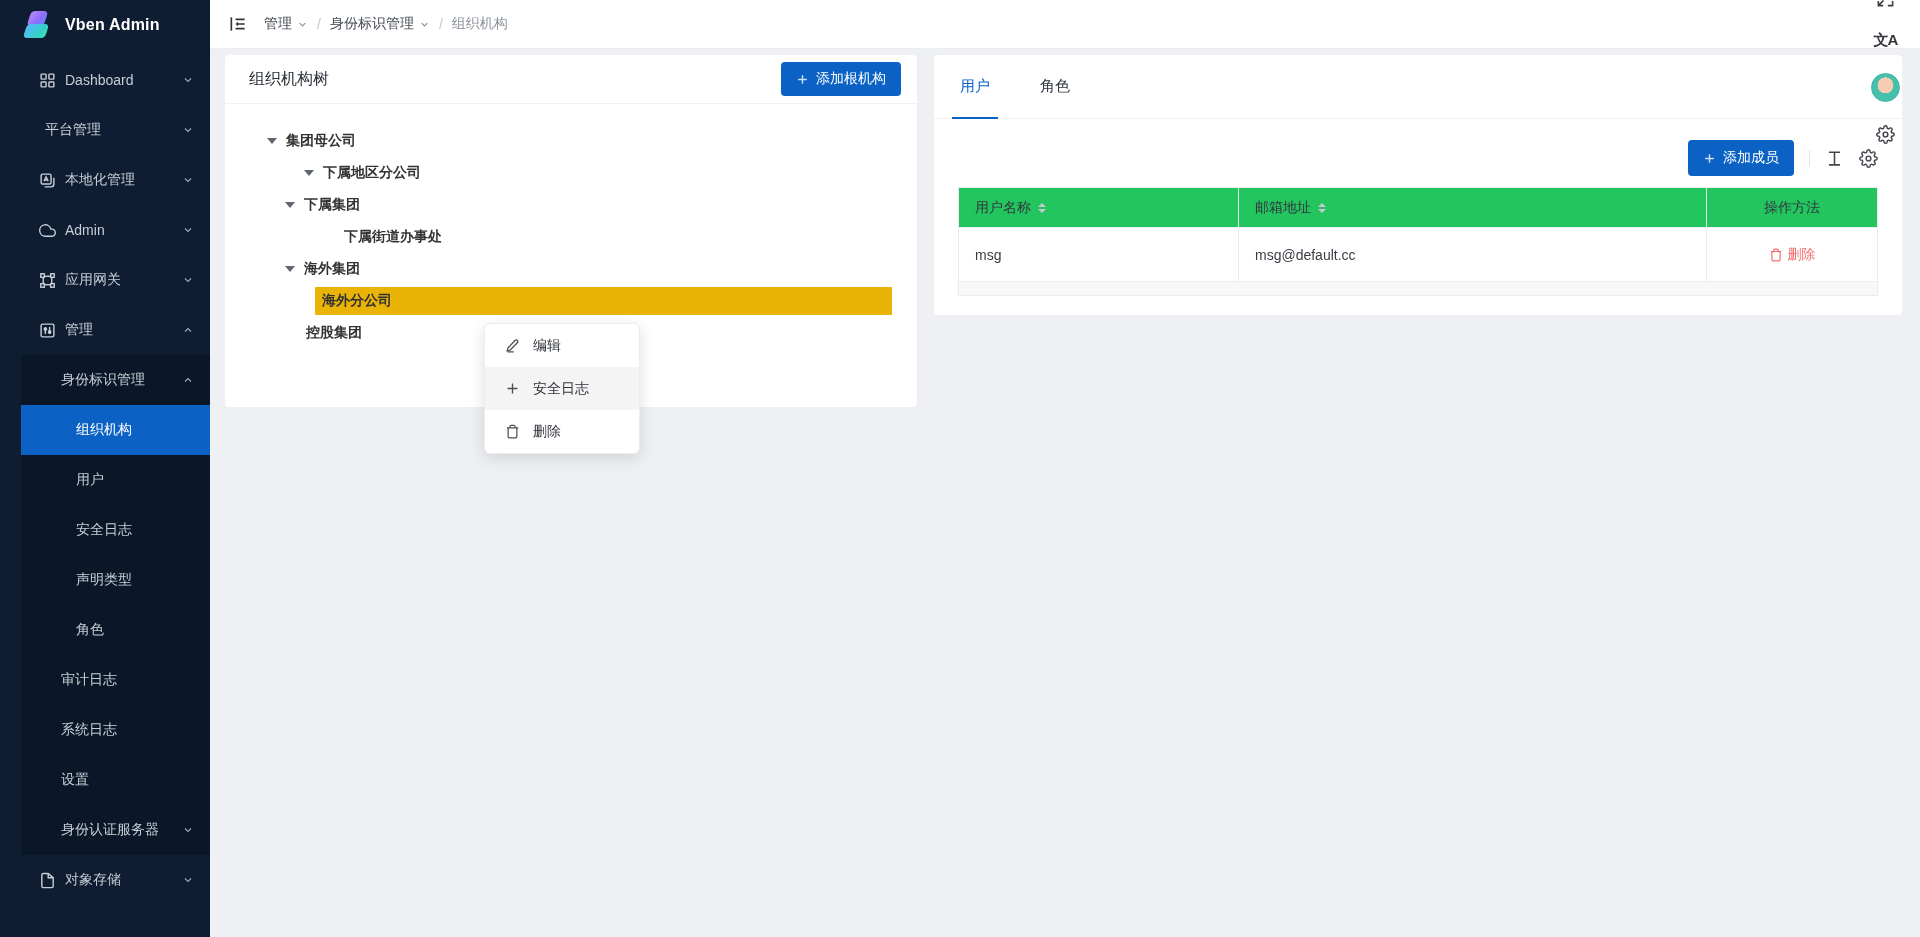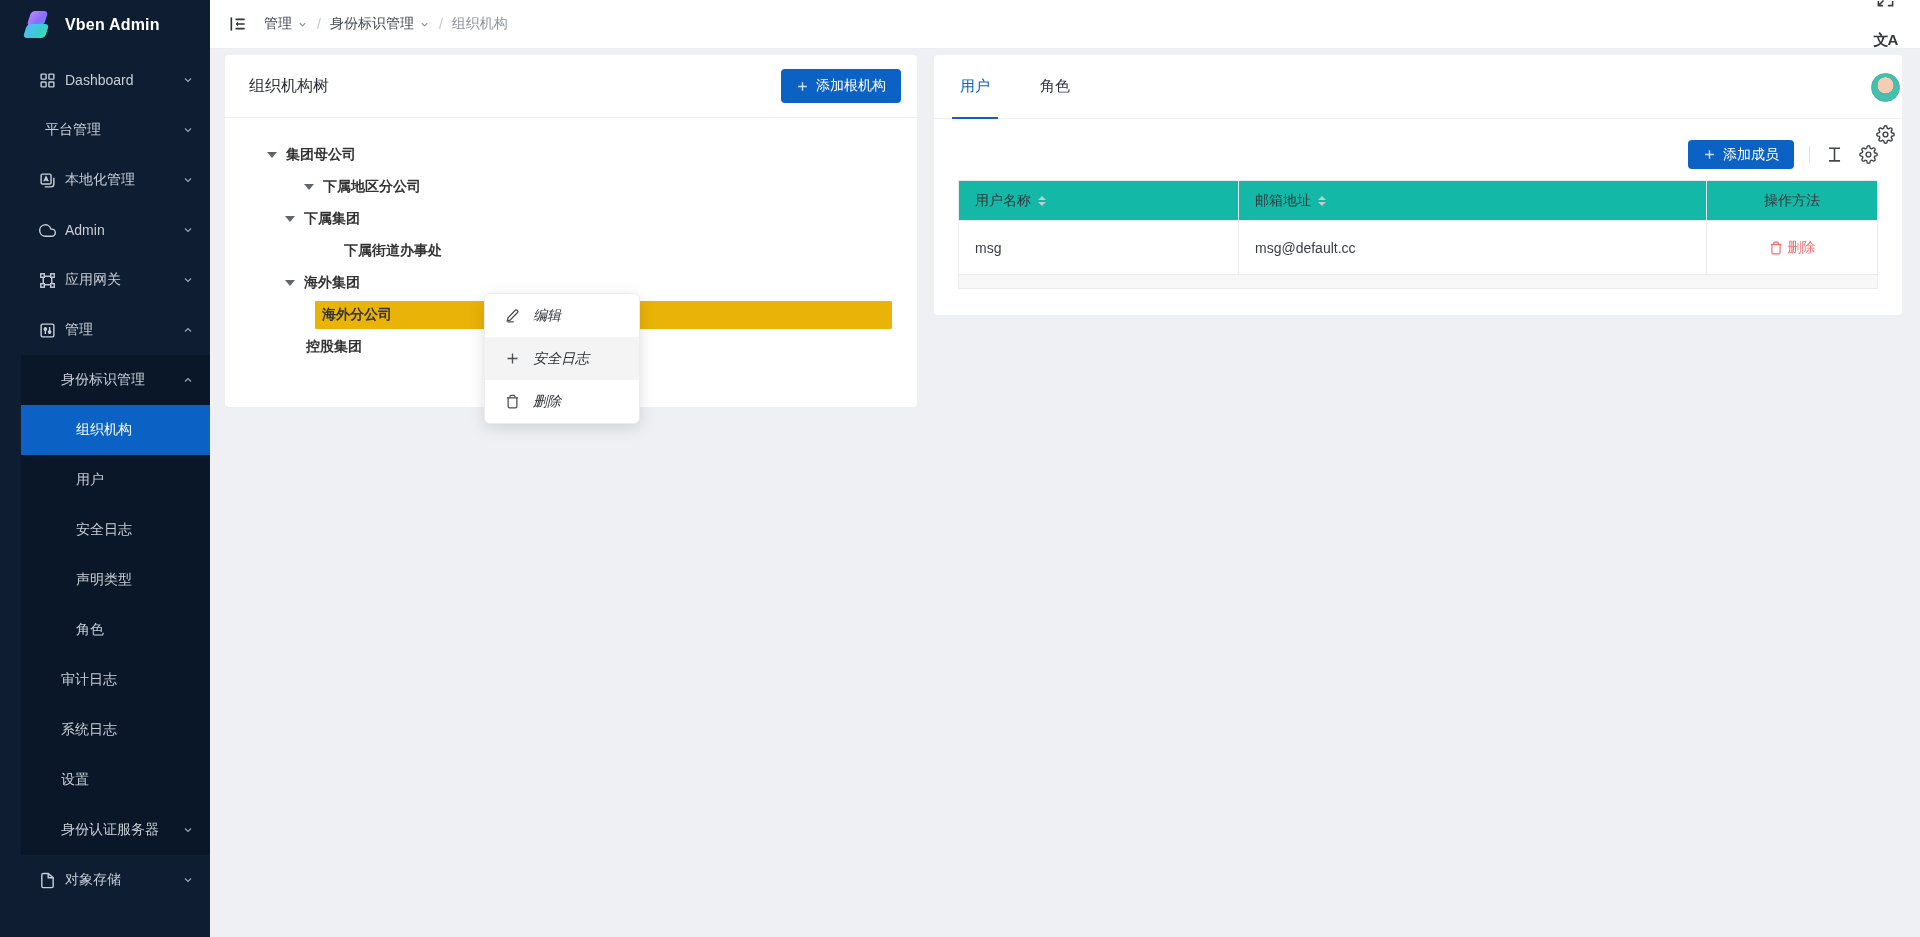--- a/index.html
+++ b/index.html
@@ -46,55 +46,55 @@
   .h-icon { width:19px; height:19px; color:#3c4046; cursor:pointer; position:relative; }
   .bell-wrap { position:relative; cursor:pointer; }
   .bell-dot { position:absolute; right:-3px; top:-4px; width:8px; height:8px; border-radius:50%; background:#f5484d; }
   .locale-icon { font-size:15px; color:#33373d; cursor:pointer; letter-spacing:-1px; font-weight:bold; }
   .avatar { width:29px; height:29px; border-radius:50%; cursor:pointer;
     background:radial-gradient(circle at 50% 42%, #f6cdb2 0 38%, #46c0ad 39% 100%); border:1px solid #3fb3a1; }
 
   
   .card { background:#fff; border-radius:4px; position:absolute; }
   .card-left { left:225px; top:55px; width:692px; height:352px; }
-  .card-left-header { height:63px; border-bottom:1px solid #f0f0f0; display:flex; align-items:center;
+  .card-left-header { height:49px; border-bottom:1px solid #f0f0f0; display:flex; align-items:center;
     padding:0 16px 0 24px;justify-content:flex-end; }
   .panel-title { font-size:16px; color:#2b3038; }
   .btn-primary { margin-left:auto; background:#0b62c4; color:#fff; border:none; height:34px; padding:0 15px;
     border-radius:4px; font-size:14px; display:flex; align-items:center; gap:7px; cursor:pointer; }
   .btn-primary .plus-g { width:13px; height:13px; color:#cfe0f3; }
 
   .tree { padding-top:21px; }
   .tree-row { height:32px; display:flex; align-items:center; color:#333; cursor:pointer;font-weight:bold; }
   .caret { width:0; height:0; border-left:5px solid transparent; border-right:5px solid transparent;
     border-top:6px solid #5f6670; margin-right:9px; flex:0 0 auto; }
   .sel-bar { flex:1 1 auto; margin-right:25px; background:#eab308; height:28px; display:flex; align-items:center;
     padding-left:7px; border-radius:1px; }
 
   
-  .context-menu { position:absolute; left:484px; top:293px; width:156px; background:#fff; z-index:20;
-    border:1px solid #ededee; border-radius:6px; box-shadow:0 4px 16px rgba(0,0,0,.13); overflow:hidden; padding:0;font-style:italic; }
+  .context-menu { position:absolute; left:484px; top:323px; width:156px; background:#fff; z-index:20;
+    border:1px solid #ededee; border-radius:6px; box-shadow:0 4px 16px rgba(0,0,0,.13); overflow:hidden; padding:0; }
   .cm-item { height:43px; display:flex; align-items:center; gap:13px; padding-left:20px; cursor:pointer; color:#2f333a; }
   .cm-item.hovered { background:#f4f4f5; }
   .cm-item .cm-icon { width:15px; height:15px; color:#4a4f56; }
 
   
   .card-right { left:934px; top:55px; width:968px; height:260px; }
   .tabs { height:64px; display:flex; align-items:stretch; padding:0 24px; border-bottom:1px solid #f0f0f0; gap:46px; }
   .tab { display:flex; align-items:center; font-size:15px; color:#2e3440; position:relative; cursor:pointer; padding:0 2px; }
   .tab.active { color:#0b62c4; }
   .tab.active::after { content:""; position:absolute; left:-6px; right:-6px; bottom:-1px; height:2px; background:#0b62c4; }
 
   .toolbar { margin-top:21px; padding-right:24px; display:flex; justify-content:flex-end; align-items:center; gap:15px; }
-  .toolbar .btn-primary { margin-left:0; height:29px; }
+  .toolbar .btn-primary { margin-left:0; height:36px; }
   .tb-divider { width:1px; height:17px; background:#dfe1e5; }
   .tb-icon { width:19px; height:19px; color:#43474d; cursor:pointer; }
 
   .grid { margin:11px 24px 0; }
-  .t-header { display:flex; background:#14b8a6; border:1px solid #e9ebee; height:41px; }
+  .t-header { display:flex; background:#22c55e; border:1px solid #e9ebee; height:41px; }
   .t-hcell { display:flex; align-items:center; padding-left:16px; color:#33373e; border-right:1px solid #e9ebee; }
   .t-hcell:last-child { border-right:none; justify-content:center; padding-left:0; }
   .c1 { width:30.5%; } .c2 { width:51%; } .c3 { width:18.5%; }
   .sorter { display:flex; flex-direction:column; gap:2px; margin-left:7px; }
   .sorter i { display:block; width:0; height:0; border-left:4px solid transparent; border-right:4px solid transparent; }
   .sorter .s-up { border-bottom:4px solid #c4c8cf; }
   .sorter .s-dn { border-top:4px solid #c4c8cf; }
   .t-row { display:flex; height:54px; border:1px solid #ececee; border-top:none; background:#fff; }
   .t-cell { display:flex; align-items:center; padding-left:16px; color:#383d44; border-right:1px solid #ececee; }
   .t-cell:last-child { border-right:none; justify-content:center; padding-left:0; }

